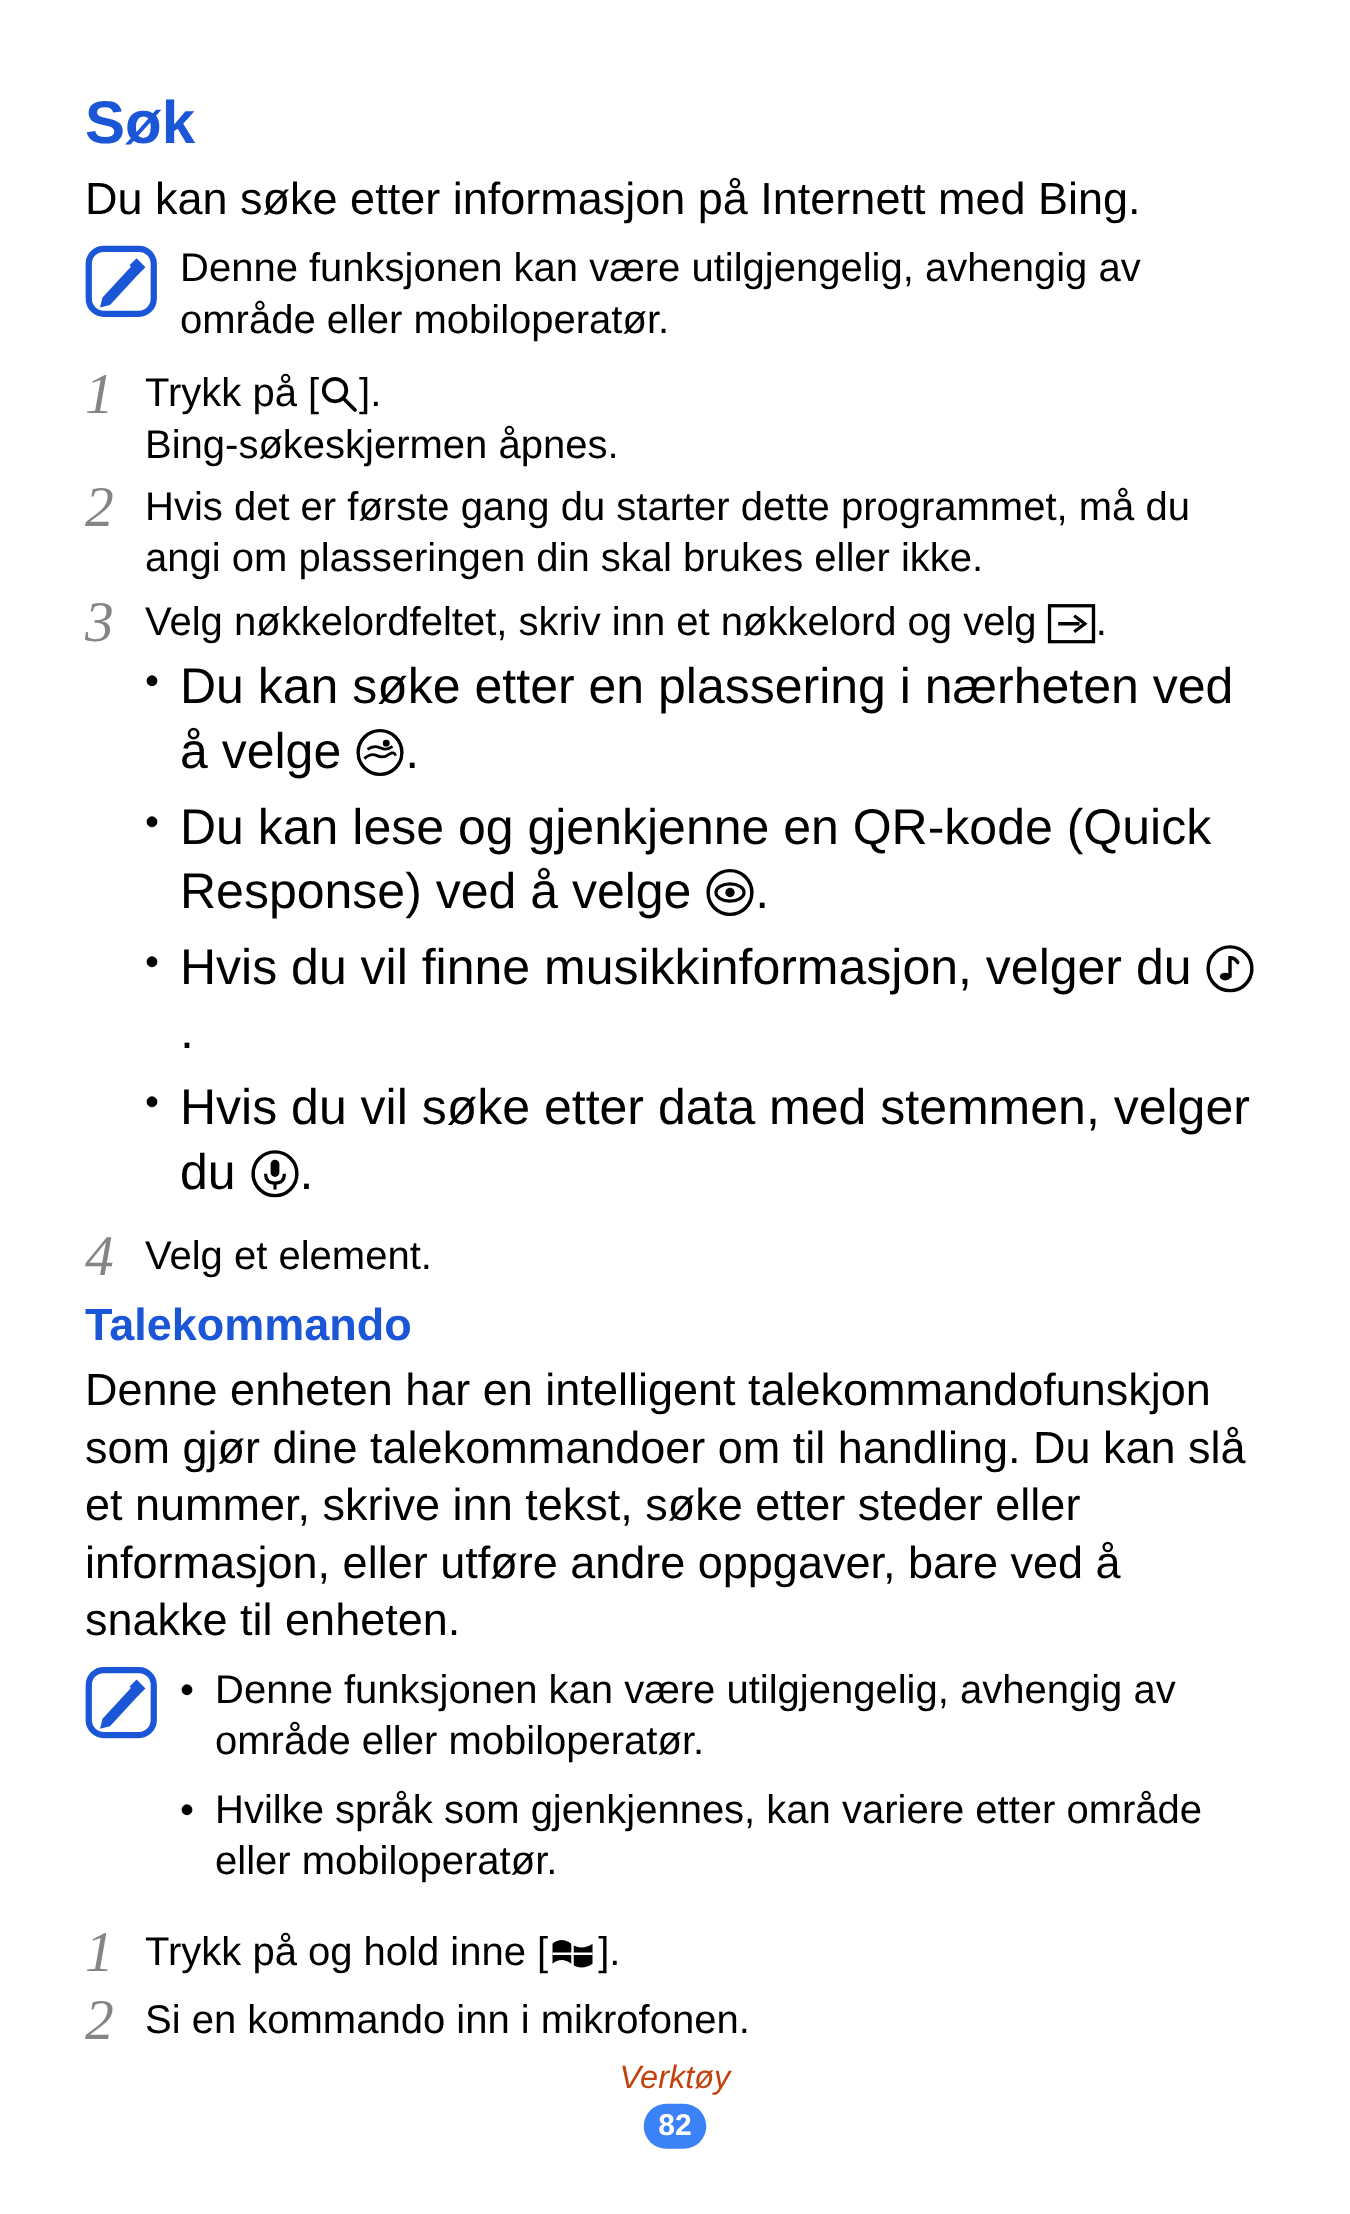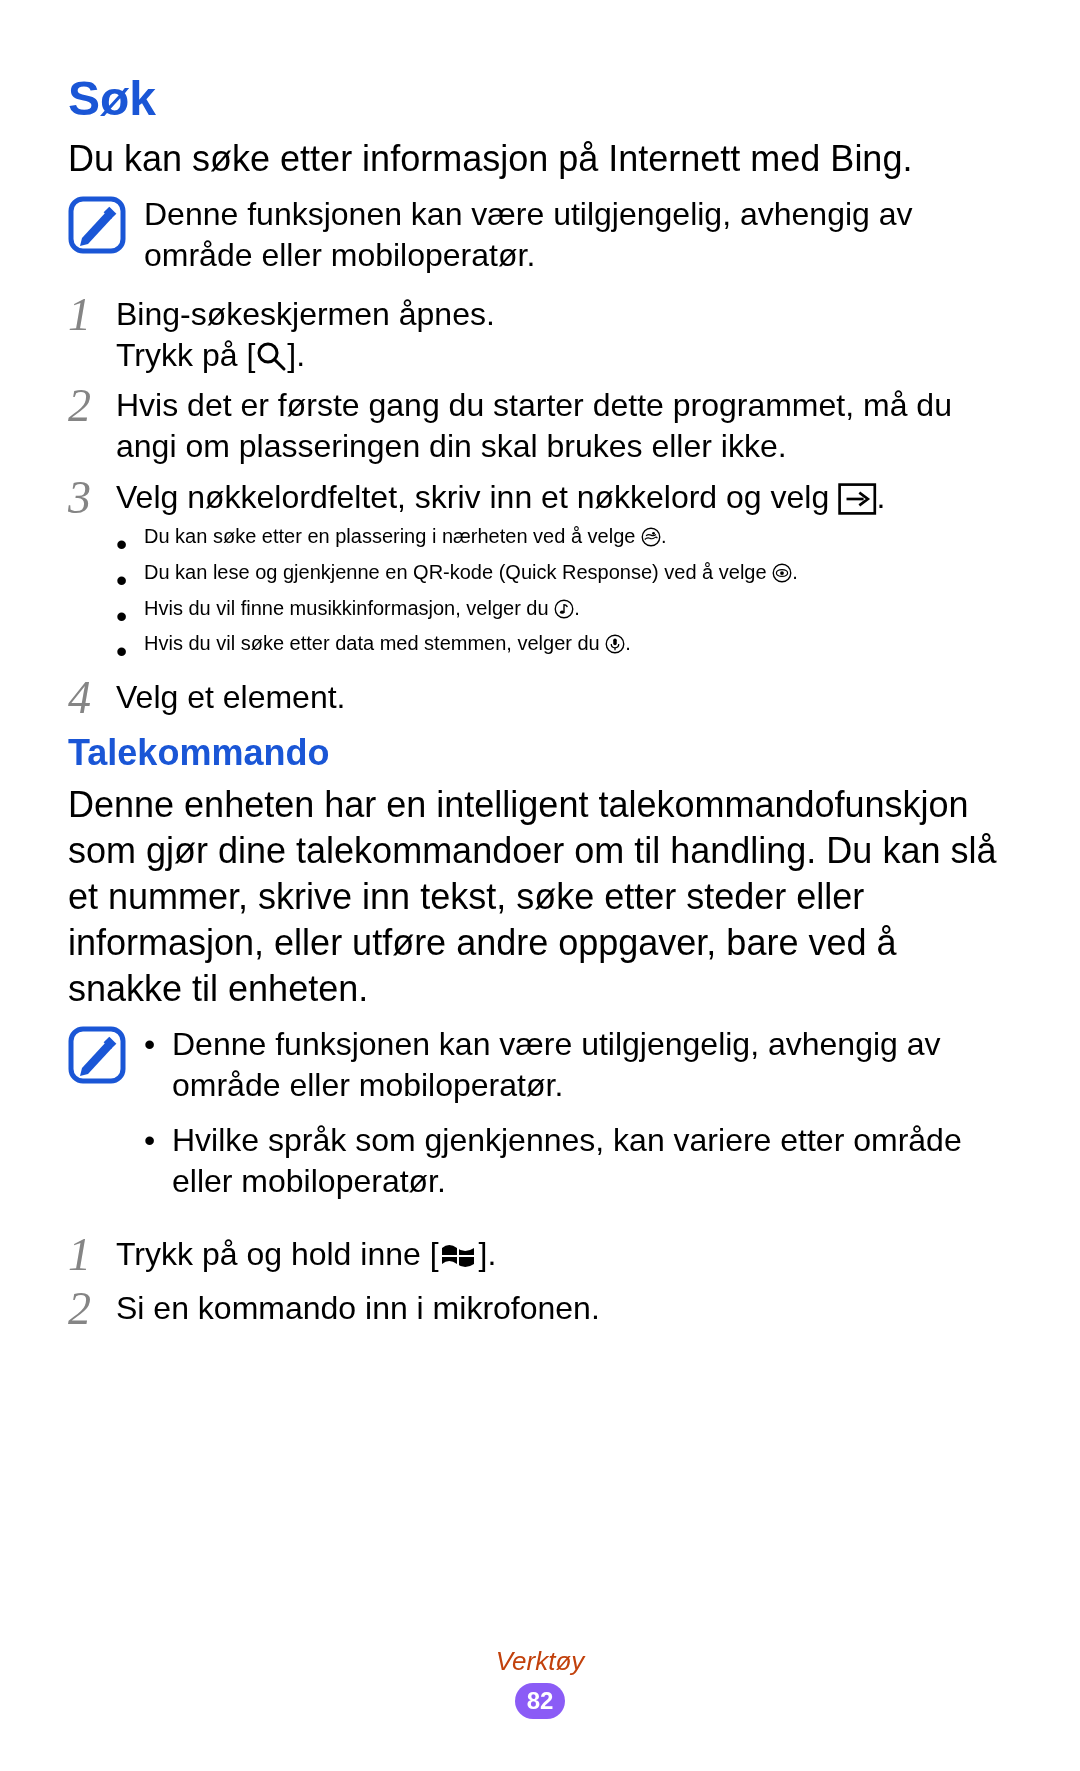--- a/index.html
+++ b/index.html
@@ -98,21 +98,21 @@
   }
   .bullets {
     list-style: none;
     padding: 0;
     margin: 6px 0 0 0;
   }
   .bullets > li {
     position: relative;
     padding-left: 28px;
     margin-bottom: 10px;
-    font-size: 20px;
+    font-size: 40px;
     line-height: 1.28;
   }
   .bullets > li::before {
     content: "•";
     position: absolute;
     left: 0;
     top: 0;
     font-size: 32px;
   }
   .inline-icon {
@@ -136,21 +136,21 @@
     font-style: italic;
     font-size: 26px;
     color: #c2410c;
     margin-bottom: 6px;
   }
   .footer-badge {
     display: inline-block;
     width: 50px;
     height: 36px;
     border-radius: 18px;
-    background: #8b5cf6;
+    background: #3b82f6;
     color: #ffffff;
     font-size: 24px;
     line-height: 36px;
     font-weight: 600;
   }
 </style>
 </head>
 <body>
 
 <div class="page">
@@ -165,27 +165,27 @@
         <path d="M14 42 L38 16 L44 22 L20 48 L12 50 Z" fill="#1a56d6"></path>
         <rect x="37" y="13" width="10" height="8" transform="rotate(45 42 17)" fill="#1a56d6"></rect>
       </svg>
     </div>
     <div class="note-text">Denne funksjonen kan være utilgjengelig, avhengig av område eller mobiloperatør.</div>
   </div>
 
   <div class="step-row">
     <div class="step-num">1</div>
     <div class="step-body">
-      <span class="step-sub">Bing-søkeskjermen åpnes.</span>
       <span class="step-sub">
         <span>Trykk på [</span><span class="inline-icon"><svg viewBox="0 0 32 32">
               <circle cx="13" cy="13" r="9" fill="none" stroke="#000" stroke-width="3"></circle>
               <line x1="20" y1="20" x2="29" y2="29" stroke="#000" stroke-width="3" stroke-linecap="round"></line>
             </svg></span><span>].</span>
       </span>
+      <span class="step-sub">Bing-søkeskjermen åpnes.</span>
     </div>
   </div>
 
   <div class="step-row">
     <div class="step-num">2</div>
     <div class="step-body">Hvis det er første gang du starter dette programmet, må du angi om plasseringen din skal brukes eller ikke.</div>
   </div>
 
   <div class="step-row">
     <div class="step-num">3</div>

